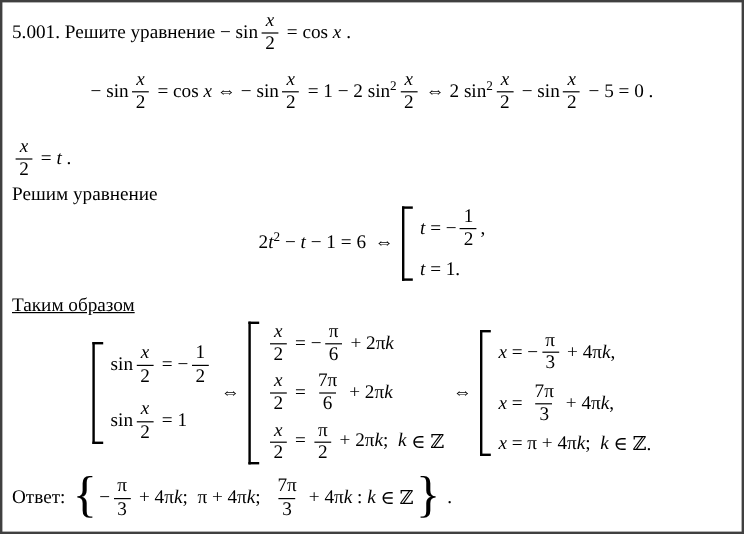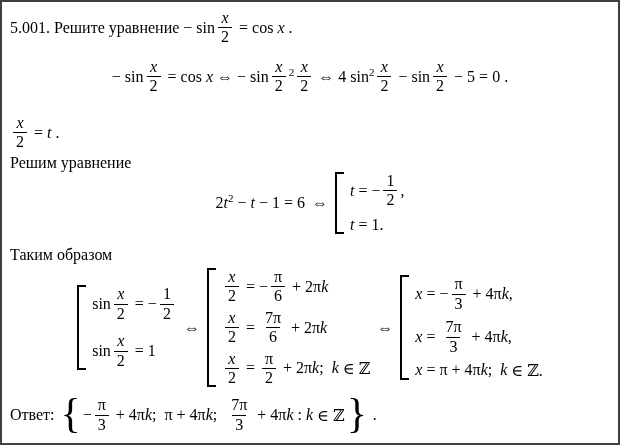--- a/index.html
+++ b/index.html
@@ -37,21 +37,21 @@
   .g-a  { row-gap: 9px; }
   .g-b  { row-gap: 3px; }
   .g-c  { row-gap: 5px; }
   .mrow { display: flex; align-items: center; white-space: pre; }
   .brace { font-size: 42px; line-height: 1; margin: 0 2px; position: relative; top: -2px; }
   #l1 { top: 7px;  left: 8px; }
   #l2 { top: 56px; }
   #l3 { top: 112px; left: 8px; }
   #l4 { top: 152px; left: 8px; text-align: right; }
   #l5 { top: 170px; }
-  #l6 { top: 244px; left: 8px; }
+  #l6 { top: 244px; left: 8px; text-decoration: underline; }
   #l7 { top: 266px; }
   #l8 { top: 392px; left: 8px; }
 </style>
 </head>
 <body>
 
 <div class="page">
 
   <div class="line" id="l1">
     <span class="tok">5.001. Решите уравнение </span>
@@ -71,26 +71,27 @@
         <span class="num it">x</span>
         <span class="den">2</span>
       </span>
     <span class="tok"> = cos </span>
     <span class="tok it">x</span>
     <span class="tok"> ⇔ − sin</span>
     <span class="frac">
         <span class="num it">x</span>
         <span class="den">2</span>
       </span>
+    <span class="tok"> = 1 − 2 sin</span>
     <span class="sup">2</span>
     <span class="frac">
         <span class="num it">x</span>
         <span class="den">2</span>
       </span>
-    <span class="tok"> ⇔ 4 sin</span>
+    <span class="tok"> ⇔ 2 sin</span>
     <span class="sup">2</span>
     <span class="frac">
         <span class="num it">x</span>
         <span class="den">2</span>
       </span>
     <span class="tok"> − sin</span>
     <span class="frac">
         <span class="num it">x</span>
         <span class="den">2</span>
       </span>

